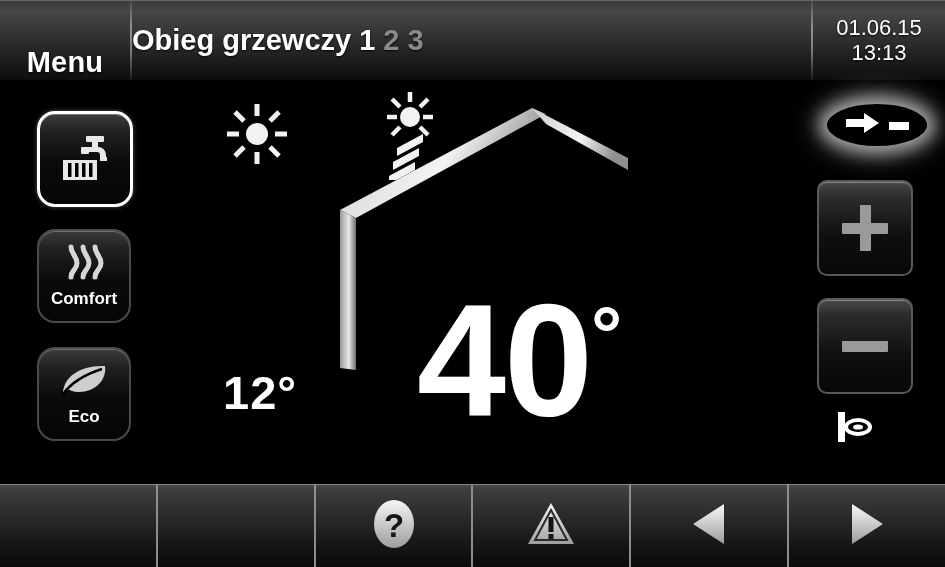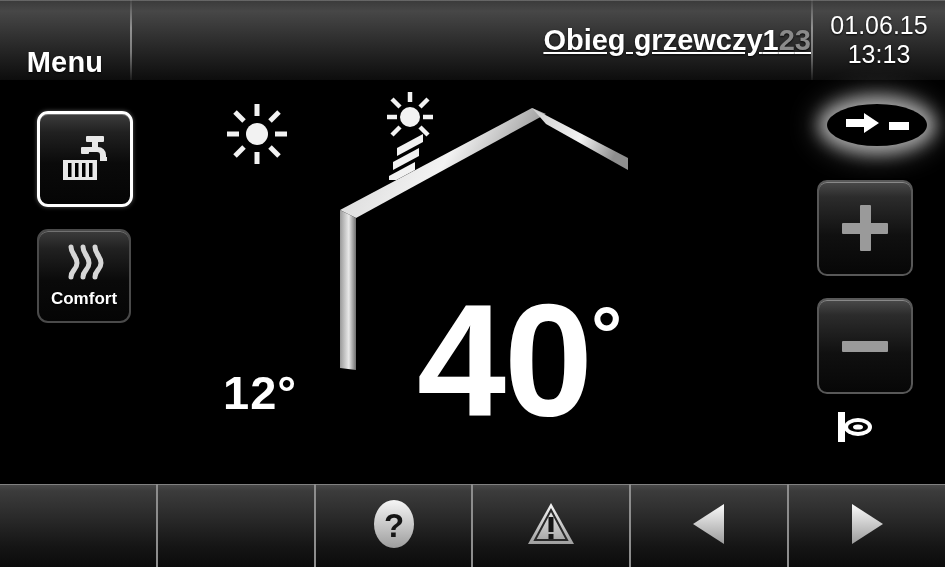--- a/index.html
+++ b/index.html
@@ -23,42 +23,42 @@
     font-size:29px;font-weight:bold;letter-spacing:.2px;
     text-shadow:0 1px 2px rgba(0,0,0,.9);
     position:relative;
     margin-top:44px;
   }
   .vsep{
     width:2px;align-self:stretch;
     background:linear-gradient(to bottom,rgba(255,255,255,.05) 0%,rgba(255,255,255,.45) 35%,rgba(255,255,255,.40) 65%,rgba(255,255,255,.05) 100%);
   }
   .hdr-title{
-    flex:1;display:flex;align-items:center;justify-content:flex-end;
+    flex:1;display:flex;align-items:center;justify-content:flex-start;
     font-size:29px;font-weight:bold;
     text-shadow:0 1px 2px rgba(0,0,0,.9);
-    text-decoration:underline;
+    gap:8px;
   }
   .hdr-title .circ-inactive{color:#8a8a8a;font-weight:bold;}
   .hdr-clock{
     width:132px;display:flex;flex-direction:column;
     align-items:center;justify-content:center;line-height:1.15;
-    font-size:25px;font-weight:normal;
+    font-size:22px;font-weight:normal;
     text-shadow:0 1px 2px rgba(0,0,0,.9);
   }
 
   
   .main{
     position:absolute;left:0;top:80px;width:945px;height:400px;background:#000;
   }
 
   
   .rail-left{position:absolute;left:0;top:0;width:165px;height:400px;}
   .sq-btn{
-    position:absolute;left:37px;width:90px;height:90px;border-radius:11px;
+    position:absolute;left:37px;width:90px;height:90px;border-radius:18px;
     background:linear-gradient(to bottom,#3c3c3c 0%,#212121 20%,#0a0a0a 55%,#050505 100%);
     border:2px solid #4a4a4a;
     box-shadow:inset 0 1px 0 rgba(255,255,255,.28),0 1px 3px rgba(0,0,0,.9);
     display:flex;flex-direction:column;align-items:center;justify-content:center;
   }
   .sq-btn.selected{
     border:3px solid #ffffff;
     box-shadow:inset 0 1px 0 rgba(255,255,255,.3),0 0 4px rgba(255,255,255,.35);
   }
   .sq-btn .lbl{
@@ -200,20 +200,29 @@
             <g fill="none" stroke="#d6d6d6" stroke-width="5" stroke-linecap="round">
               <path d="M10 34c0-7 6-7 6-14S10 11 10 4"></path>
               <path d="M22 34c0-7 6-7 6-14S22 11 22 4"></path>
               <path d="M34 34c0-7 6-7 6-14S34 11 34 4"></path>
             </g>
           </svg>
         </span>
         <span class="lbl">Comfort</span>
       </div>
 
+      <div class="sq-btn" id="btn-eco">
+        <span>
+          <svg width="52" height="38" viewBox="0 0 52 38">
+            <path d="M5 33C5 16 22 4 47 5c2 14-10 26-26 26-6 0-10-2-13-4z" fill="#cfcfcf"></path>
+            <path d="M5 33C14 21 28 13 44 8" stroke="#000" stroke-width="2.5" fill="none"></path>
+          </svg>
+        </span>
+        <span class="lbl">Eco</span>
+      </div>
     </div>
 
     <div class="stage">
 
       <span class="sun1">
         <svg width="64" height="64" viewBox="0 0 64 64">
           <circle cx="32" cy="32" r="11" fill="#f2f2f2"></circle>
           <g stroke="#f2f2f2" stroke-width="5" stroke-linecap="butt">
             <line x1="32" y1="2" x2="32" y2="14"></line>
             <line x1="32" y1="50" x2="32" y2="62"></line>

